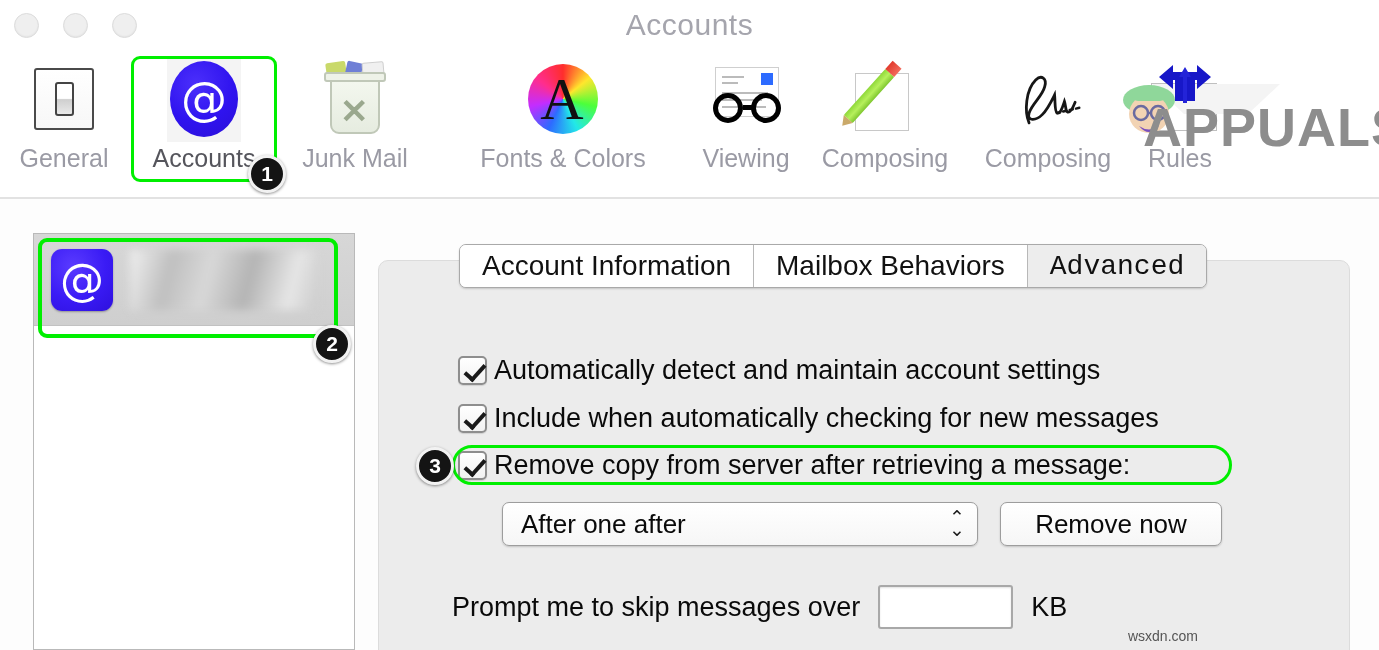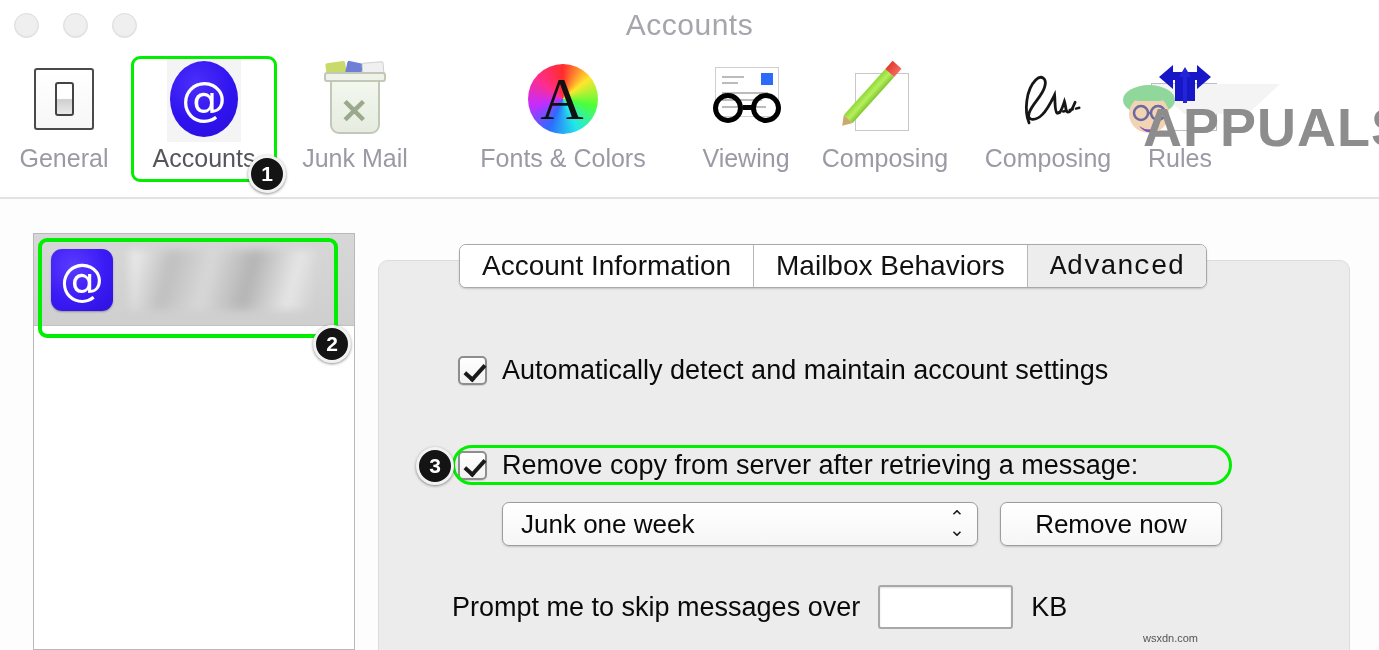--- a/index.html
+++ b/index.html
@@ -226,21 +226,21 @@
     display: flex; align-items: center; justify-content: center;
     padding: 0 22px; font-size: 28px; color: #111;
     border-right: 1px solid #b8b8b8; background: #fff;
     white-space: nowrap;
   }
   .tab:last-child { border-right: none; }
   .tab.active { background: #ededed; font-family: Liberation Mono, monospace; }
 
   
   .cb-row {
-    position: absolute; display: flex; align-items: center; gap: 15px;
+    position: absolute; display: flex; align-items: center; gap: 7px;
     font-size: 27px; color: #0a0a0a; white-space: nowrap;
   }
   .cbox {
     width: 29px; height: 29px; flex: 0 0 29px;
     background: linear-gradient(#ffffff,#f2f2f2);
     border: 2px solid #8e8e8e; border-radius: 5px;
     position: relative;
     box-shadow: 0 1px 1px rgba(0,0,0,.12);
   }
   .cbox.checked:after {
@@ -294,21 +294,21 @@
     font-size: 27px; color: #0a0a0a; white-space: nowrap;
   }
   .kb-input {
     width: 135px; height: 44px; background: #fff;
     border: 2px solid #a8a8a8; border-radius: 3px;
     box-shadow: inset 0 1px 2px rgba(0,0,0,.12);
   }
 
   .wsxdn {
     position: absolute; right: 9px; bottom: 6px;
-    font-size: 11px; color: #555; font-family: "Liberation Sans", sans-serif;
+    font-size: 14px; color: #555; font-family: "Liberation Sans", sans-serif;
   }
 </style>
 </head>
 <body>
 
 <div id="app">
 
   <div class="titlebar">
     <div class="traffic">
       <span class="light"></span>
@@ -447,29 +447,33 @@
     <div class="tab">Account Information</div>
     <div class="tab">Mailbox Behaviors</div>
     <div class="tab active">Advanced</div>
   </div>
 
   <div class="cb-row" style="left:458px; top:355px;">
     <span class="cbox checked"></span>
     <span>Automatically detect and maintain account settings</span>
   </div>
 
+  <div class="cb-row" style="left:458px; top:403px;">
+    <span class="cbox checked"></span>
+    <span>Include when automatically checking for new messages</span>
+  </div>
 
   <div class="cb-row" style="left:458px; top:450px;">
     <span class="cbox checked"></span>
     <span>Remove copy from server after retrieving a message:</span>
   </div>
   <div class="row-hl"></div>
 
   <div class="select-ctl">
-    <span>Junk one week</span>
+    <span>After one after</span>
     <span class="chev">
         <span>⌃</span>
         <span>⌄</span>
       </span>
   </div>
   <div class="btn-remove">Remove now</div>
 
   <div class="prompt-row">
     <span>Prompt me to skip messages over</span>
     <input class="kb-input" type="text" value="" style="">

